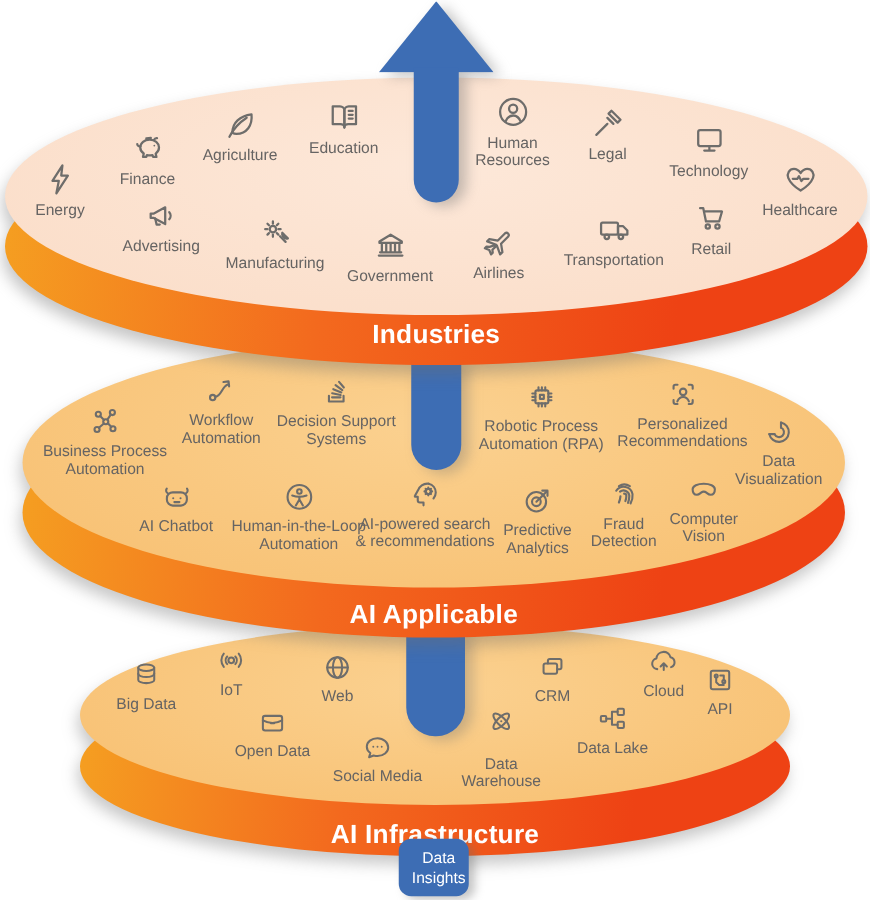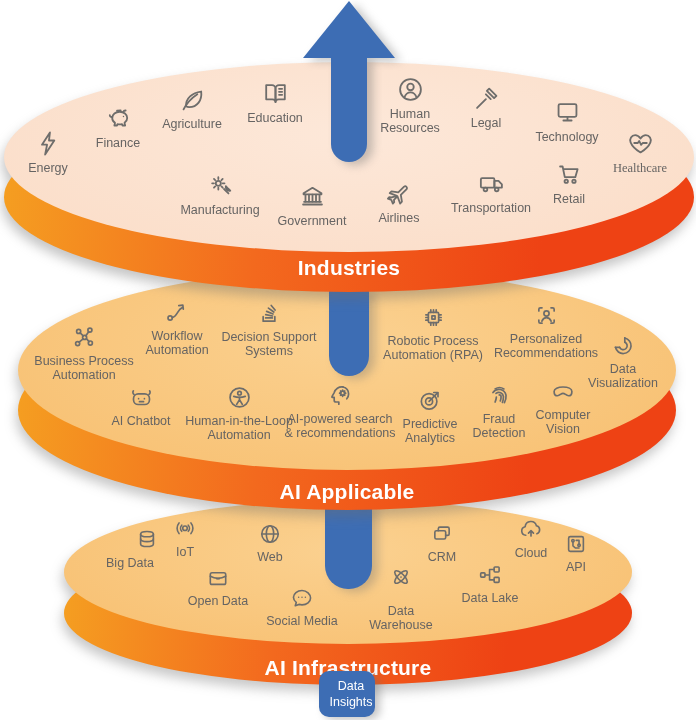--- a/index.html
+++ b/index.html
@@ -154,28 +154,38 @@
       </div>
       <div class="item" style="left: 567px; top: 98px;">
         <span class="icon">
           <svg viewBox="0 0 24 24" fill="none" stroke="currentColor" stroke-width="1.5" stroke-linecap="round" stroke-linejoin="round">
             <rect x="4.6" y="5" width="14.8" height="10.6" rx="1.3"></rect>
             <path d="M12 15.6v3M8.6 18.6h6.8"></path>
           </svg>
         </span>
         <span class="label" style="width: 80px;">Technology</span>
       </div>
-      <div class="item" style="left: 640px; top: 129px; font-family: Liberation Serif, serif;">
+      <div class="item" style="left: 640px; top: 129px;">
         <span class="icon">
           <svg viewBox="0 0 24 24" fill="none" stroke="currentColor" stroke-width="1.5" stroke-linecap="round" stroke-linejoin="round">
             <path d="M12 19.4c-3.3-2-6.9-5.2-8.2-8.4C2.7 8.3 4.5 5.1 7.6 5.1c1.9 0 3.2 1 4.4 2.7 1.2-1.7 2.5-2.7 4.4-2.7 3.1 0 4.9 3.2 3.8 5.9-1.3 3.2-4.9 6.4-8.2 8.4z"></path>
             <path d="M6.8 11.6h3l1.1-1.7 1.6 3.2 1.3-1.5h3.4"></path>
           </svg>
         </span>
         <span class="label" style="width: 80px;">Healthcare</span>
+      </div>
+      <div class="item" style="left: 129px; top: 158px;">
+        <span class="icon">
+          <svg viewBox="0 0 24 24" fill="none" stroke="currentColor" stroke-width="1.5" stroke-linecap="round" stroke-linejoin="round">
+            <path d="M4.6 10.6v2.9h2.1l7.5 4.1V6.5l-7.5 4.1z"></path>
+            <path d="M7.6 13.9l.9 4h2.1"></path>
+            <path d="M16.9 9.7a3.6 3.6 0 0 1 0 4.7"></path>
+          </svg>
+        </span>
+        <span class="label" style="width: 80px;">Advertising</span>
       </div>
       <div class="item" style="left: 220px; top: 171px;">
         <span class="icon">
           <svg viewBox="0 0 24 24" fill="none" stroke="currentColor" stroke-width="1.5" stroke-linecap="round" stroke-linejoin="round">
             <circle cx="10.2" cy="10.2" r="2.1"></circle>
             <path d="M10.2 5.1v1.5M10.2 13.8v1.5M5.1 10.2h1.5M13.8 10.2h1.5M6.6 6.6l1 1M12.8 12.8l1 1M13.8 6.6l-1 1M6.6 13.8l1-1"></path>
             <path d="M14.9 14.9 18.6 18.6"></path>
             <path d="M16.4 12.6c-.3 1 0 2.1.8 2.9.8.8 1.9 1.1 2.9.8l-1.9-1.8z"></path>
           </svg>
         </span>
@@ -348,21 +358,21 @@
       <div class="item" style="left: 563px; top: 378px;">
         <span class="icon">
           <svg viewBox="0 0 24 24" fill="none" stroke="currentColor" stroke-width="1.5" stroke-linecap="round" stroke-linejoin="round">
             <path d="M4.1 11.9c0-2.4 3.5-3.9 7.9-3.9s7.9 1.5 7.9 3.9c0 2.2-1 3.9-3 3.9-1.4 0-2.1-.8-3-1.5a3.1 3.1 0 0 0-3.8 0c-.9.7-1.6 1.5-3 1.5-2 0-3-1.7-3-3.9z"></path>
           </svg>
         </span>
         <span class="label" style="width: 75px;">Computer Vision</span>
       </div>
     </div>
   <div class="items items-l2">
-      <div class="item" style="left: 130px; top: 527px; align-items: flex-end;">
+      <div class="item" style="left: 117px; top: 527px;">
         <span class="icon">
           <svg viewBox="0 0 24 24" fill="none" stroke="currentColor" stroke-width="1.5" stroke-linecap="round" stroke-linejoin="round">
             <ellipse cx="12" cy="6.6" rx="5.9" ry="2.4"></ellipse>
             <path d="M6.1 6.6v4.5c0 1.3 2.6 2.4 5.9 2.4s5.9-1.1 5.9-2.4V6.6"></path>
             <path d="M6.1 11.1v4.5c0 1.3 2.6 2.4 5.9 2.4s5.9-1.1 5.9-2.4v-4.5"></path>
           </svg>
         </span>
         <span class="label" style="width: 60px;">Big Data</span>
       </div>
       <div class="item" style="left: 185px; top: 516px;">

